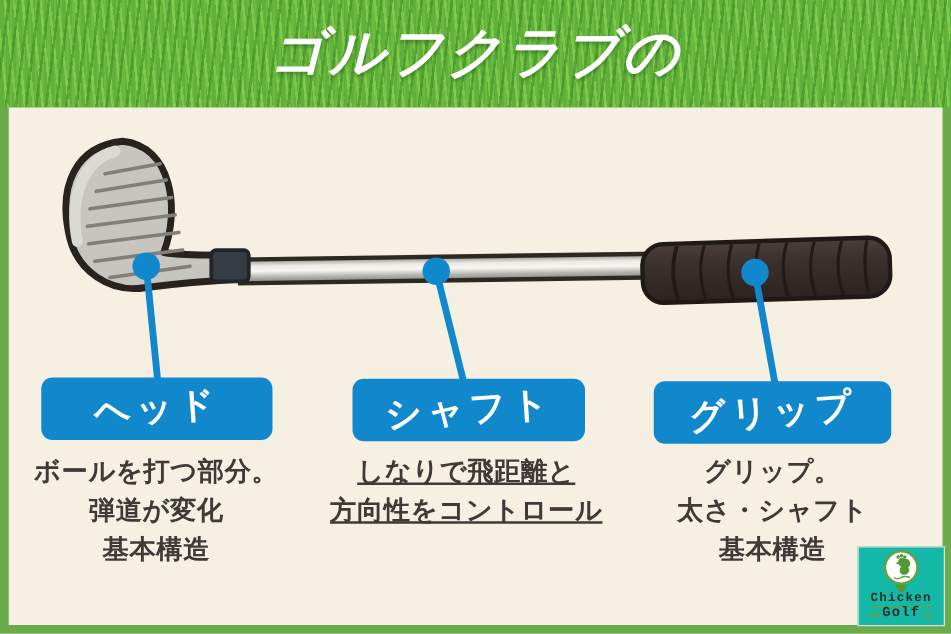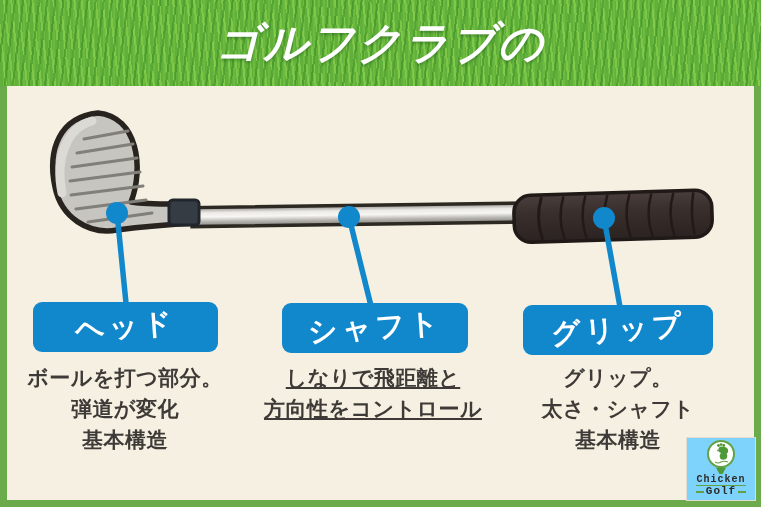--- a/index.html
+++ b/index.html
@@ -57,21 +57,21 @@
     position:absolute;top:362px;width:220px;
     text-align:center;color:#3e3a37;font-weight:bold;
     font-size:21px;line-height:31px;letter-spacing:0.5px;
   }
   .pdesc-head{left:15px;}
   .pdesc-shaft{left:263px;text-decoration:underline;}
   .pdesc-grip{left:508px;}
   
   .logo{
     position:absolute;left:686px;top:437px;width:70px;height:64px;
-    background:#7dd3fc;border:1px solid #e3ddd0;box-sizing:border-box;
+    background:#14b8a6;border:1px solid #e3ddd0;box-sizing:border-box;
     display:flex;flex-direction:column;align-items:center;
   }
   .logo-mark{width:70px;height:36px;display:block;}
   .logo-line1{
     font-family:"Liberation Mono","DejaVu Sans Mono",monospace;
     font-size:10px;font-weight:bold;color:#2e2b28;letter-spacing:1px;
     line-height:11px;border-bottom:1.5px solid #63a244;
   }
   .logo-line2{
     position:relative;

